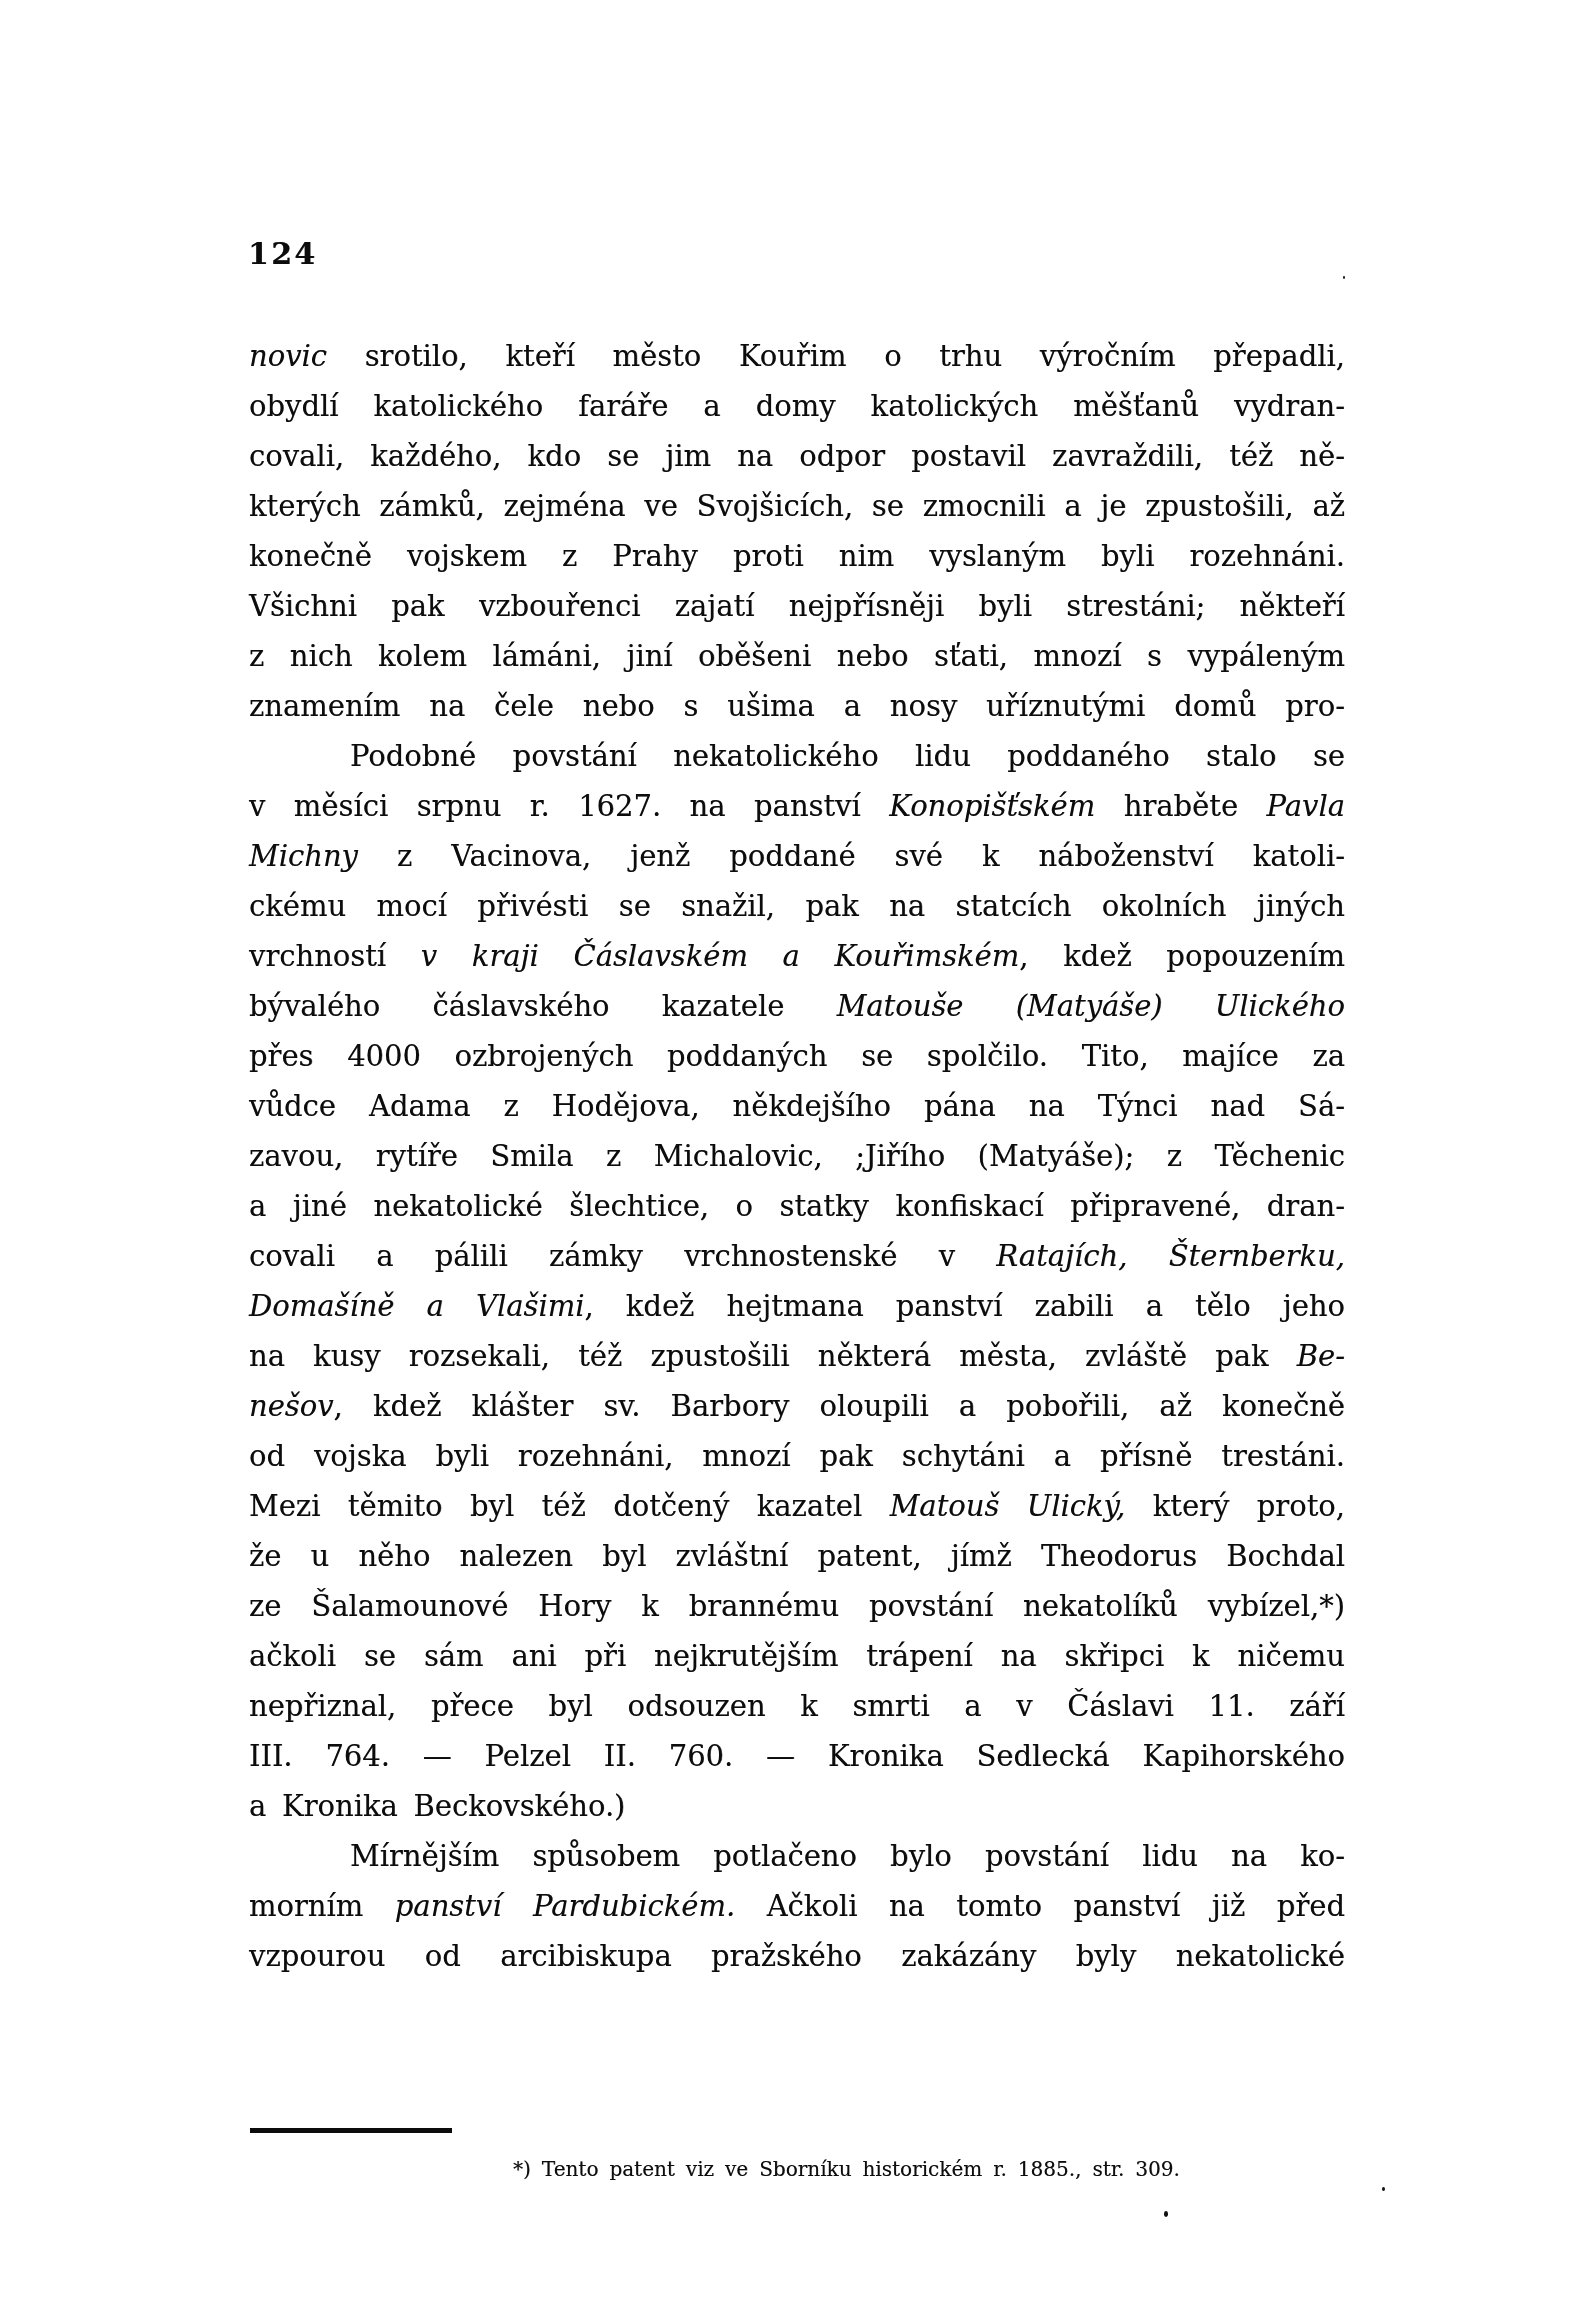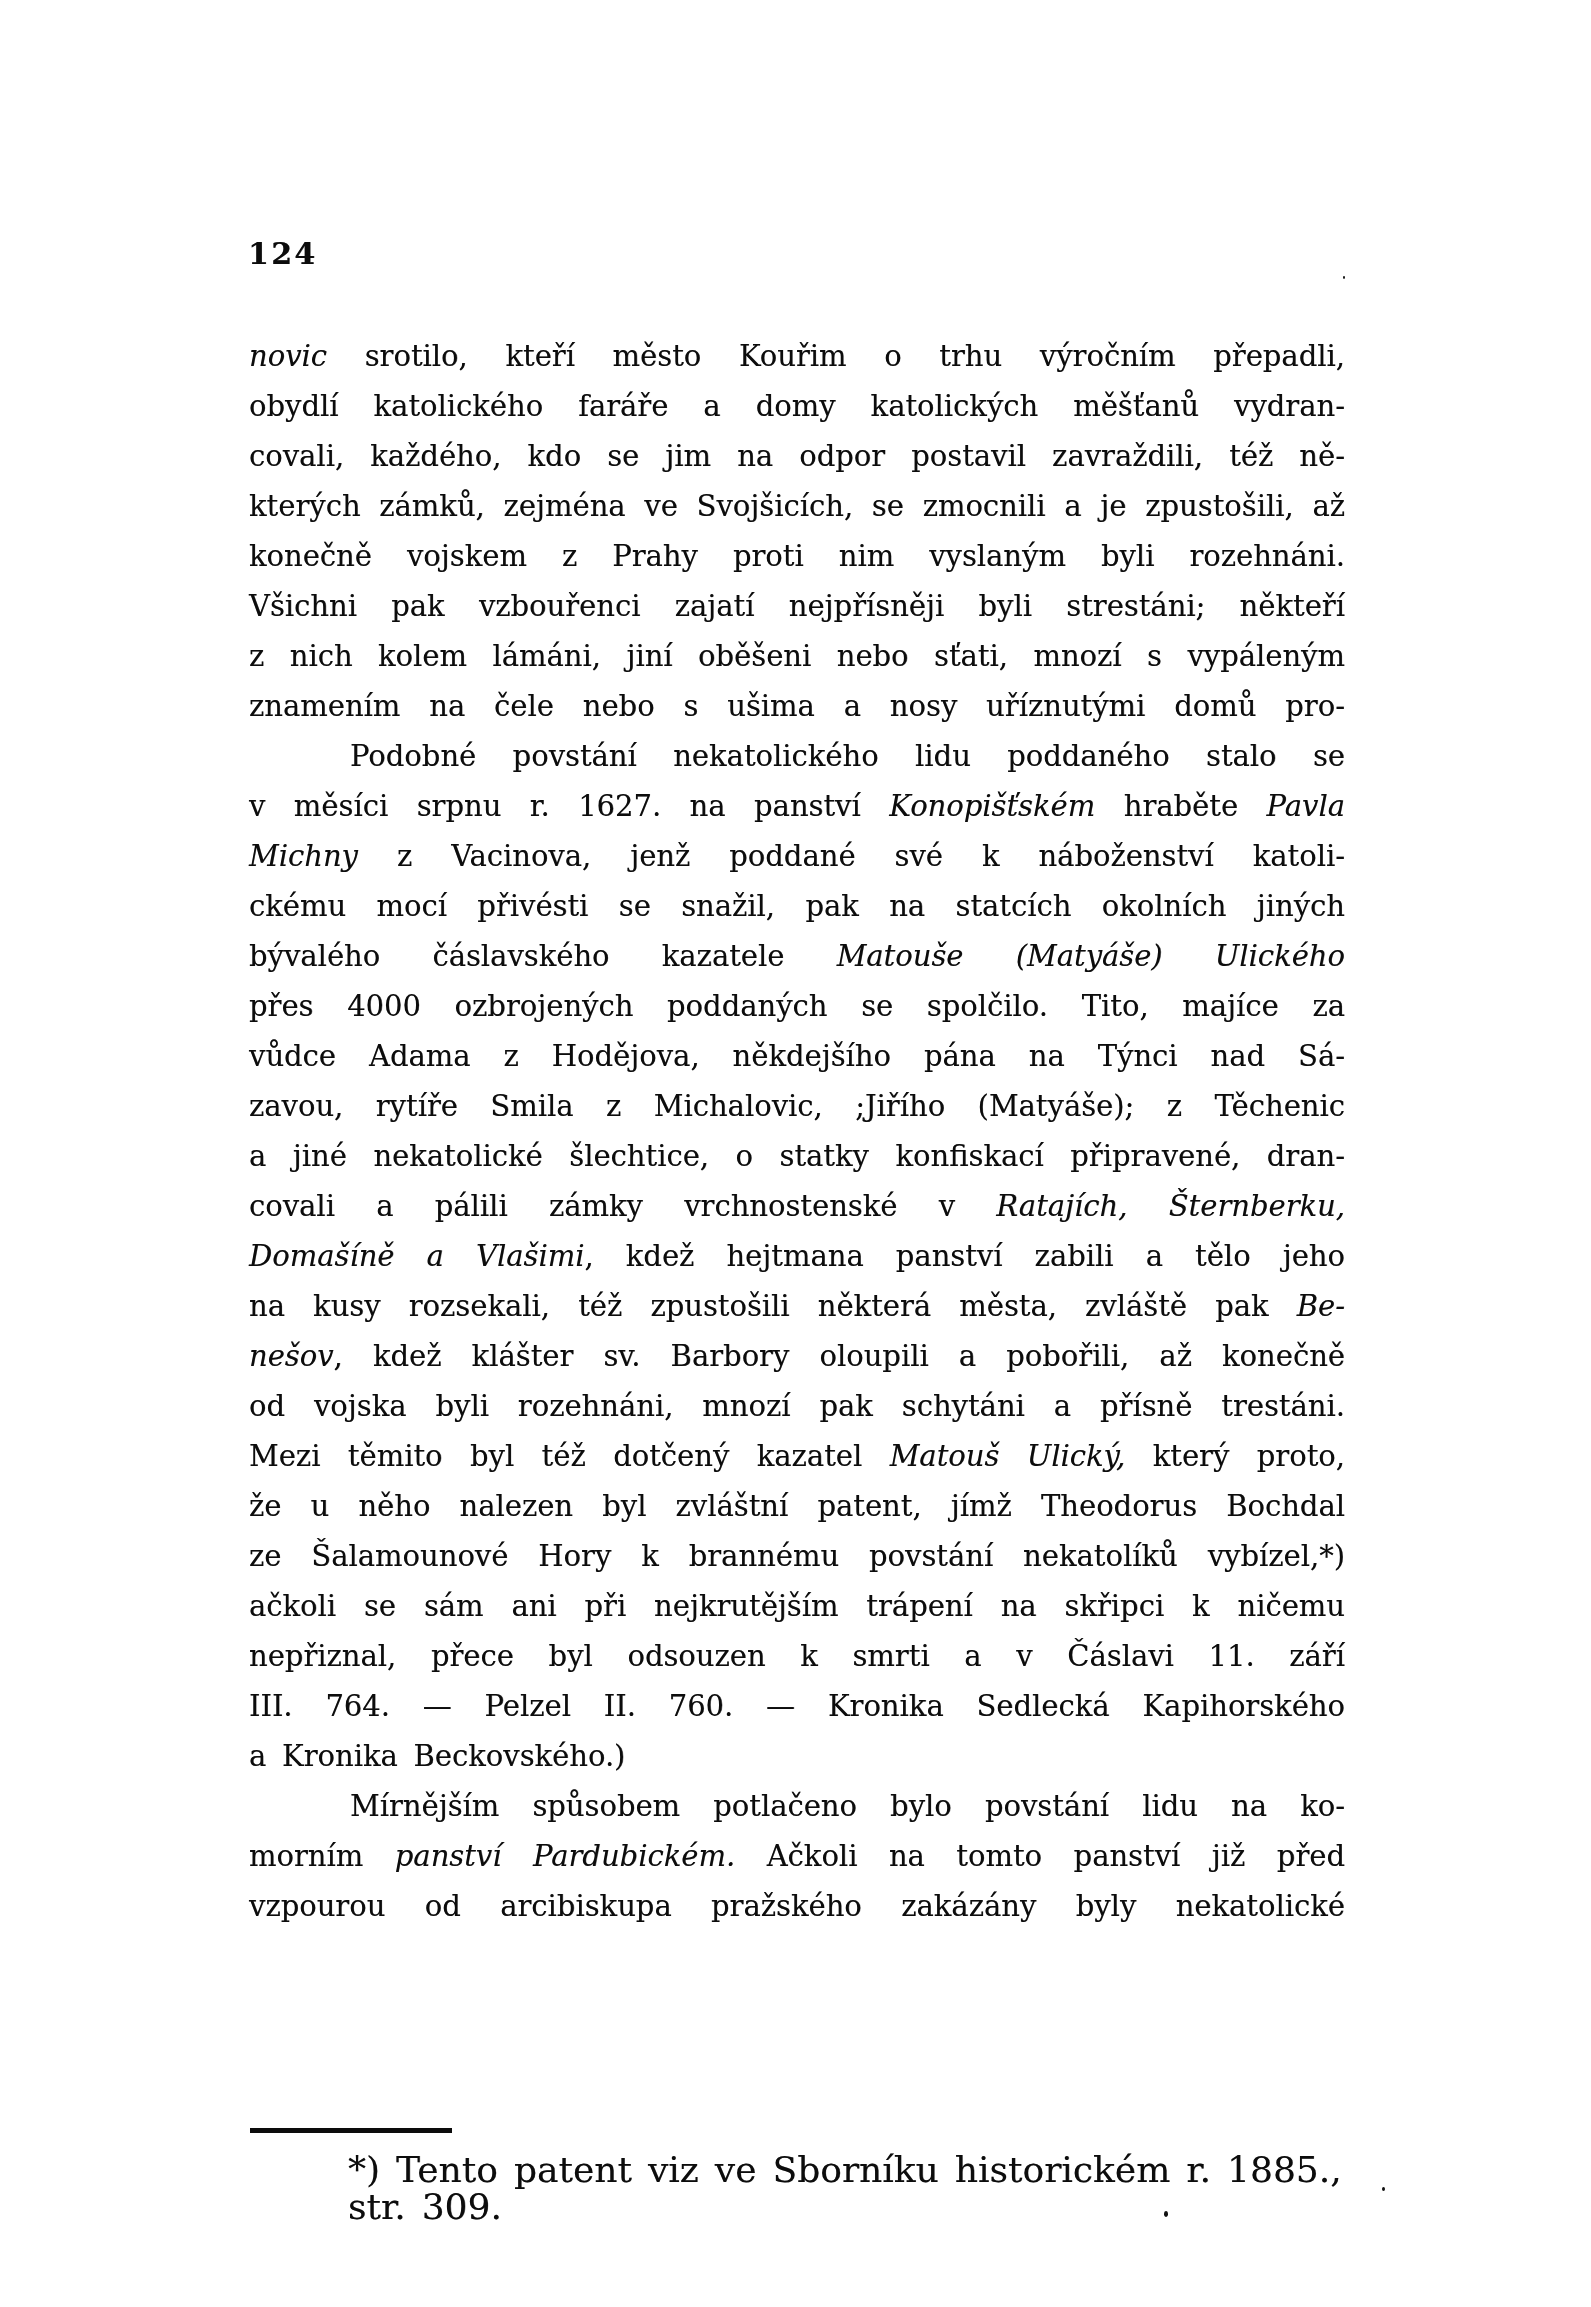--- a/index.html
+++ b/index.html
@@ -58,24 +58,24 @@
     height: 5px;
     background: #0c0c0c;
   }
   .footnote {
     position: absolute;
     left: 249px;
     top: 2151px;
     width: 1096px;
     padding-left: 99px;
     box-sizing: border-box;
-    font-size: 36px;
+    font-size: 20px;
     line-height: 37px;
     word-spacing: 4.6px;
-    text-align: left;
+    text-align: center;
     text-shadow: 0.3px 0.3px 0 rgba(0,0,0,0.45);
   }
   .speck {
     position: absolute;
     background: #111;
     border-radius: 50%;
   }
   .speck.s1 { left: 1382px; top: 2187px; width: 3.2px;  height: 4.2px; }
   .speck.s2 { left: 1164px; top: 2211px; width: 3.7px;  height: 5.5px; }
   .speck.s3 { left: 1343px; top: 276px;  width: 2.3px;  height: 3.2px; }
@@ -93,20 +93,21 @@
       <div class="line"><span>covali, každého, kdo se jim na odpor postavil zavraždili, též ně-</span></div>
       <div class="line"><span>kterých zámků, zejména ve Svojšicích, se zmocnili a je zpustošili, až</span></div>
       <div class="line"><span>konečně vojskem z Prahy proti nim vyslaným byli rozehnáni.</span></div>
       <div class="line"><span>Všichni pak vzbouřenci zajatí nejpřísněji byli strestáni; někteří</span></div>
       <div class="line"><span>z nich kolem lámáni, jiní oběšeni nebo sťati, mnozí s vypáleným</span></div>
       <div class="line"><span>znamením na čele nebo s ušima a nosy uříznutými domů pro-</span></div>
       <div class="line indent"><span>Podobné povstání nekatolického lidu poddaného stalo se</span></div>
       <div class="line"><span>v měsíci srpnu r. 1627. na panství </span><em>Konopišťském</em><span> hraběte </span><em>Pavla</em></div>
       <div class="line"><em>Michny</em><span> z Vacinova, jenž poddané své k náboženství katoli-</span></div>
       <div class="line"><span>ckému mocí přivésti se snažil, pak na statcích okolních jiných</span></div>
+      <div class="line"><span>vrchností </span><em>v kraji Čáslavském a Kouřimském</em><span>, kdež popouzením</span></div>
       <div class="line"><span>bývalého čáslavského kazatele </span><em>Matouše (Matyáše) Ulického</em></div>
       <div class="line"><span>přes 4000 ozbrojených poddaných se spolčilo. Tito, majíce za</span></div>
       <div class="line"><span>vůdce Adama z Hodějova, někdejšího pána na Týnci nad Sá-</span></div>
       <div class="line"><span>zavou, rytíře Smila z Michalovic, ;Jiřího (Matyáše); z Těchenic</span></div>
       <div class="line"><span>a jiné nekatolické šlechtice, o statky konfiskací připravené, dran-</span></div>
       <div class="line"><span>covali a pálili zámky vrchnostenské v </span><em>Ratajích, Šternberku,</em></div>
       <div class="line"><em>Domašíně a Vlašimi</em><span>, kdež hejtmana panství zabili a tělo jeho</span></div>
       <div class="line"><span>na kusy rozsekali, též zpustošili některá města, zvláště pak </span><em>Be-</em></div>
       <div class="line"><em>nešov</em><span>, kdež klášter sv. Barbory oloupili a pobořili, až konečně</span></div>
       <div class="line"><span>od vojska byli rozehnáni, mnozí pak schytáni a přísně trestáni.</span></div>

